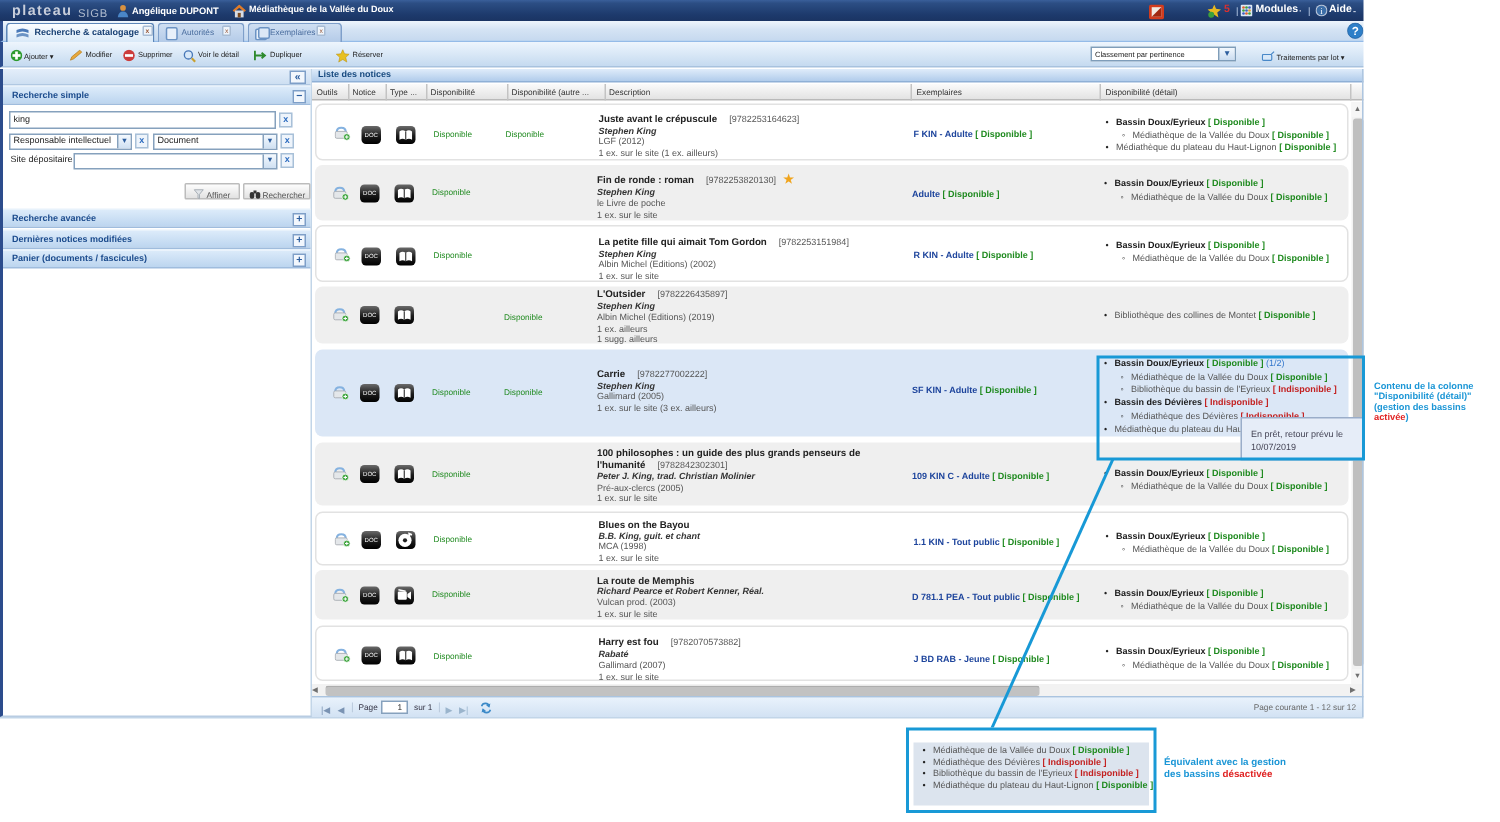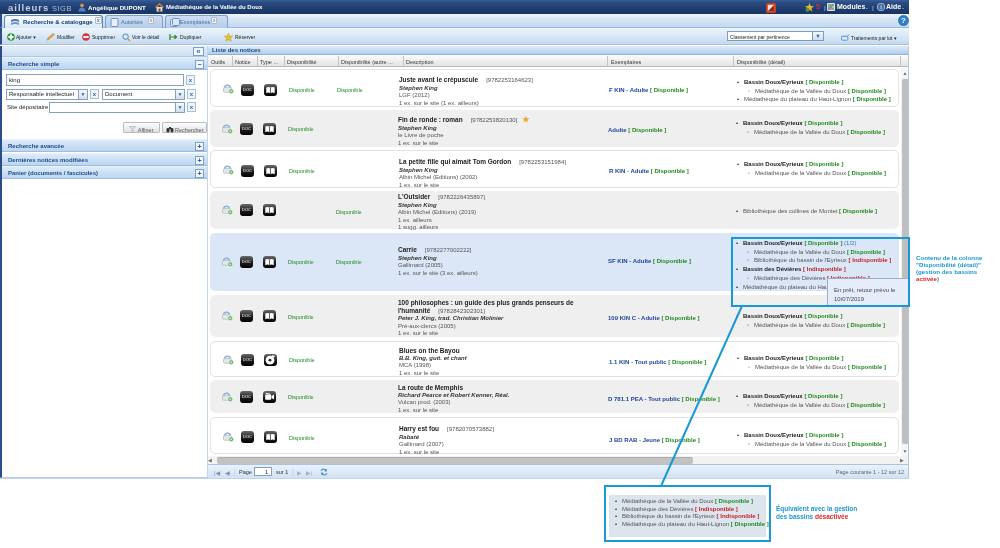--- a/index.html
+++ b/index.html
@@ -63,21 +63,21 @@
 #pager{position:absolute;left:208px;top:464px;width:701px;height:14px;background:linear-gradient(#e9f2fc,#d2e2f3);border-top:1px solid #aac4e0;font-size:5.5px;color:#333}
 
 .ann{position:absolute;color:#1b96d6;font-weight:bold;font-size:6.2px;line-height:7px}
 .ann .r{color:#e02424}
 .bluebox{position:absolute;border:2px solid #1899d6}
 </style>
 </head>
 <body>
 
 <div id="topbar">
-  <span class="logo">ailleurs</span>
+  <span class="logo">plateau</span>
     <span class="sigb">SIGB</span>
   <svg class="abs" style="left:78px;top:3px" width="8" height="9" viewBox="0 0 8 9">
       <circle cx="4" cy="2.3" r="1.9" fill="#d8913f"></circle>
       <path d="M0.5 8.5 Q1 4.6 4 4.6 Q7 4.6 7.5 8.5 Z" fill="#4a86c8"></path>
     </svg>
   <span class="tb-item" style="left:88px">Angélique DUPONT</span>
   <svg class="abs" style="left:155px;top:3px" width="9" height="9" viewBox="0 0 9 9">
       <path d="M4.5 0 L9 4 L7.8 5 L4.5 2.1 L1.2 5 L0 4 Z" fill="#e07b28"></path>
       <rect x="1.6" y="4" width="5.8" height="4.6" fill="#d8dce4"></rect>
       <rect x="3.5" y="5.6" width="2" height="3" fill="#7b4a1e"></rect>

